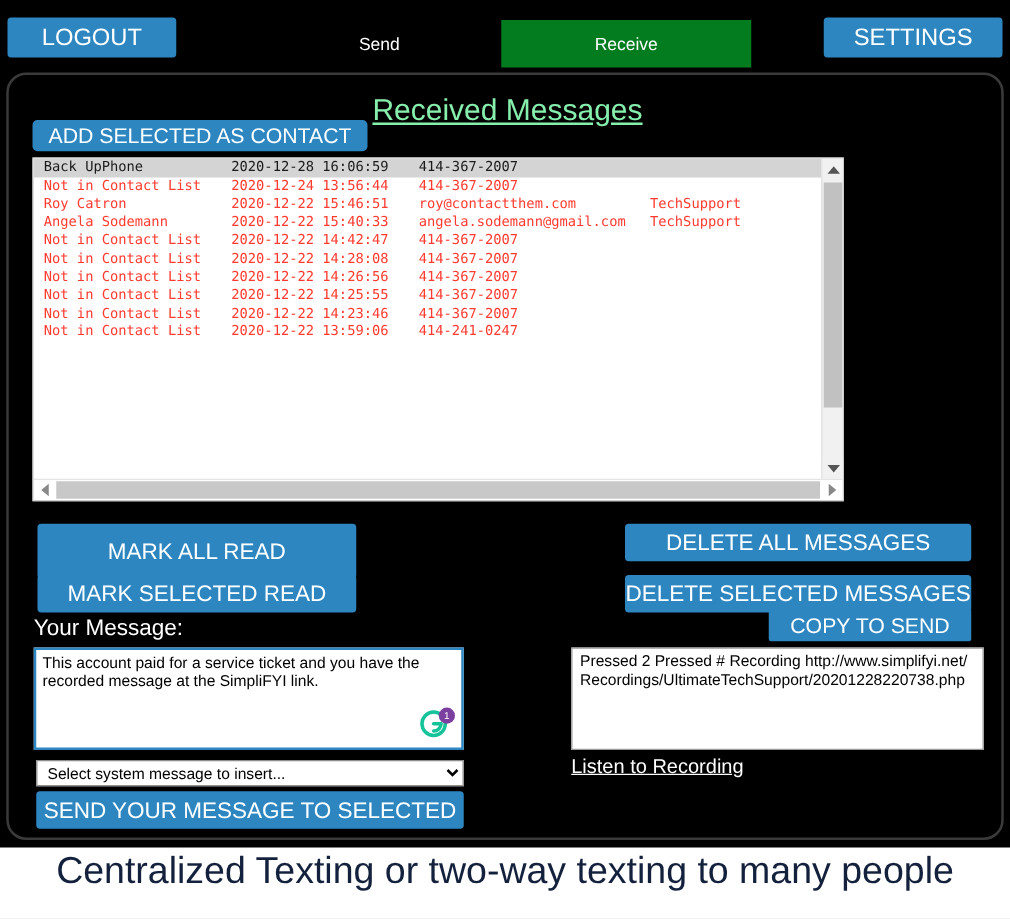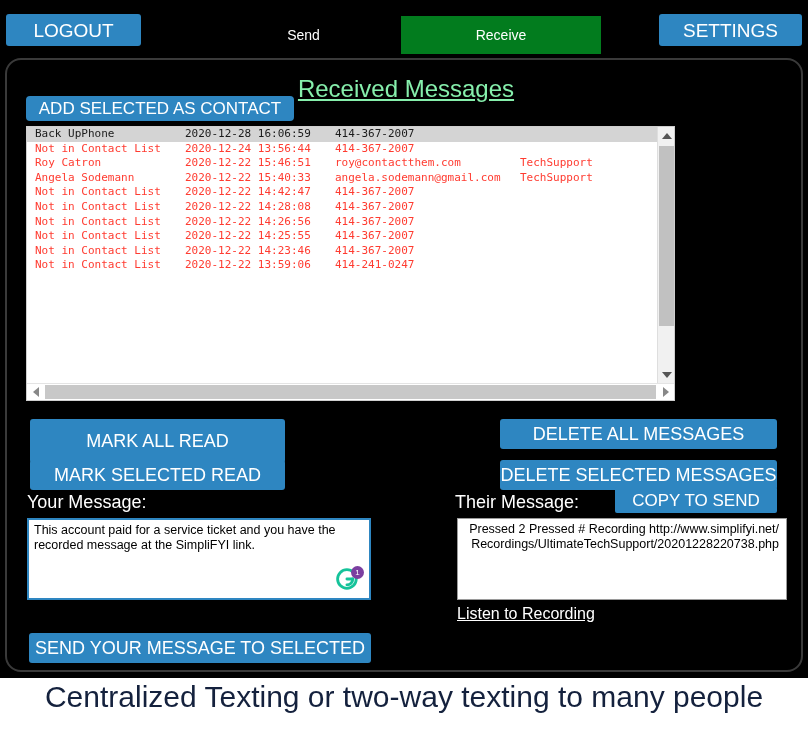--- a/index.html
+++ b/index.html
@@ -340,21 +340,20 @@
     border-radius: 2px;
   }
   #their-message-box {
     position: absolute;
     left: 450px; top: 458px;
     width: 330px; height: 82px;
     background: #ffffff;
     border: 1px solid #9a9a9a;
     box-sizing: border-box;
     overflow: hidden;
-    text-align: right;
   }
   #their-message-text {
     position: absolute;
     left: 6px; top: 3px;
     width: 315px;
     font-size: 12.5px;
     line-height: 15px;
     color: #000000;
     word-break: break-all;
     white-space: pre-wrap;
@@ -440,23 +439,23 @@
     <div id="your-message-label">Your Message:</div>
     <div id="your-message-box">
       <div id="your-message-text">This account paid for a service ticket and you have the recorded message at the SimpliFYI link.</div>
       <svg id="grammarly-icon" viewBox="0 0 24 24">
         <circle cx="11" cy="12" r="8.6" fill="none" stroke="#15c39a" stroke-width="2.6"></circle>
         <path d="M11 12 h5.4" stroke="#15c39a" stroke-width="2.6" fill="none" stroke-linecap="round"></path>
         <path d="M16.4 12 a5.4 5.4 0 0 1 -5.4 5.4" stroke="#15c39a" stroke-width="2.6" fill="none" stroke-linecap="round"></path>
       </svg>
       <div id="grammarly-badge">1</div>
     </div>
+    <select id="system-message-select"><option>Select system message to insert...</option></select>
     <div class="btn-blue" id="send-message-button">SEND YOUR MESSAGE TO SELECTED</div>
 
-    <div id="their-message-label">Their Message:</div>
     <div class="btn-blue" id="copy-to-send-button">COPY TO SEND</div>
     <div id="their-message-box">
       <div id="their-message-text">Pressed 2 Pressed # Recording http://www.simplifyi.net/Recordings/UltimateTechSupport/20201228220738.php</div>
     </div>
     <div id="listen-link">Listen to Recording</div>
 
   </div>
 </div>
 
 <div id="caption">Centralized Texting or two-way texting to many people</div>

